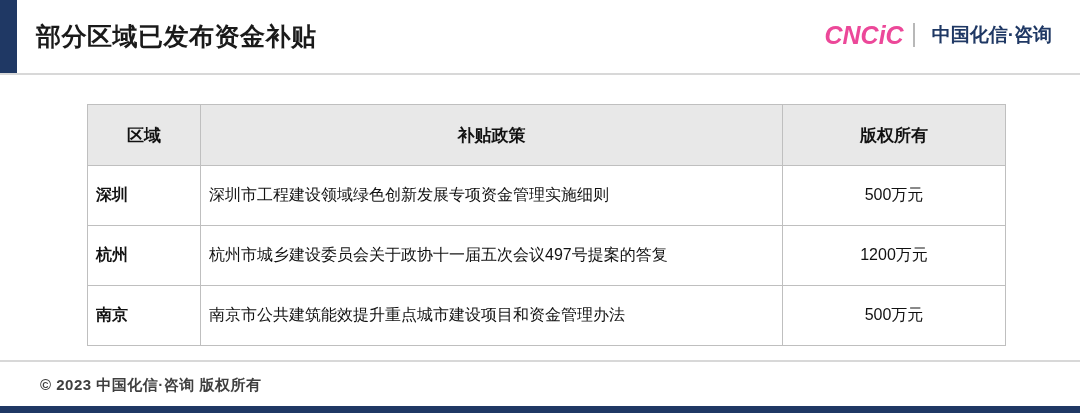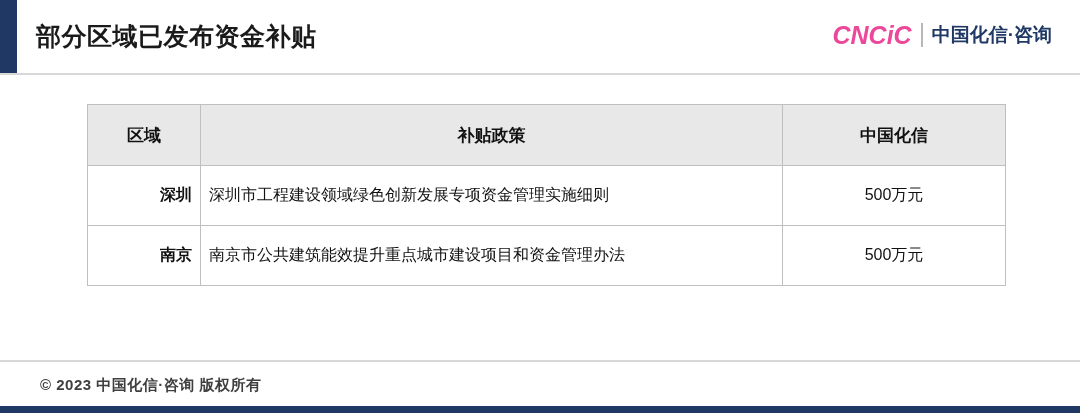--- a/index.html
+++ b/index.html
@@ -79,20 +79,21 @@
     width: 2px;
     height: 24px;
     background: #b8b8b8;
     margin: 0 9px;
   }
   .logo-cn {
     font-size: 19px;
     font-weight: bold;
     color: #1f3864;
     line-height: 30px;
+    margin-left: 8px;
   }
   
   .table-wrap {
     position: absolute;
     left: 87px;
     top: 104px;
     width: 918px;
   }
   table.subsidy {
     border-collapse: collapse;
@@ -108,21 +109,21 @@
     padding: 8px;
   }
   table.subsidy thead th {
     background: #e8e8e8;
     font-weight: bold;
     text-align: center;
     font-size: 17px;
     height: 44px;
   }
   td.region {
-    text-align: right;
+    text-align: left;
     font-weight: bold;
     font-size: 17px;
     background: #ffffff;
   }
   td.policy {
     text-align: left;
     padding-left: 14px;
     font-size: 16px;
     background: #ffffff;
   }
@@ -182,30 +183,35 @@
     <table class="subsidy">
       <colgroup>
         <col class="col-region">
         <col class="col-policy">
         <col class="col-amount">
       </colgroup>
       <thead>
         <tr>
           <th>区域</th>
           <th>补贴政策</th>
-          <th>中国化信</th>
+          <th>版权所有</th>
         </tr>
       </thead>
       <tbody>
         <tr>
           <td class="region">深圳</td>
           <td class="policy">深圳市工程建设领域绿色创新发展专项资金管理实施细则</td>
           <td class="amount">500万元</td>
         </tr>
         <tr>
+          <td class="region">杭州</td>
+          <td class="policy">杭州市城乡建设委员会关于政协十一届五次会议497号提案的答复</td>
+          <td class="amount">1200万元</td>
+        </tr>
+        <tr>
           <td class="region">南京</td>
           <td class="policy">南京市公共建筑能效提升重点城市建设项目和资金管理办法</td>
           <td class="amount">500万元</td>
         </tr>
       </tbody>
     </table>
   </div>
 
   <div class="footer-rule"></div>
   <div class="footer-text">© 2023 中国化信·咨询  版权所有</div>

